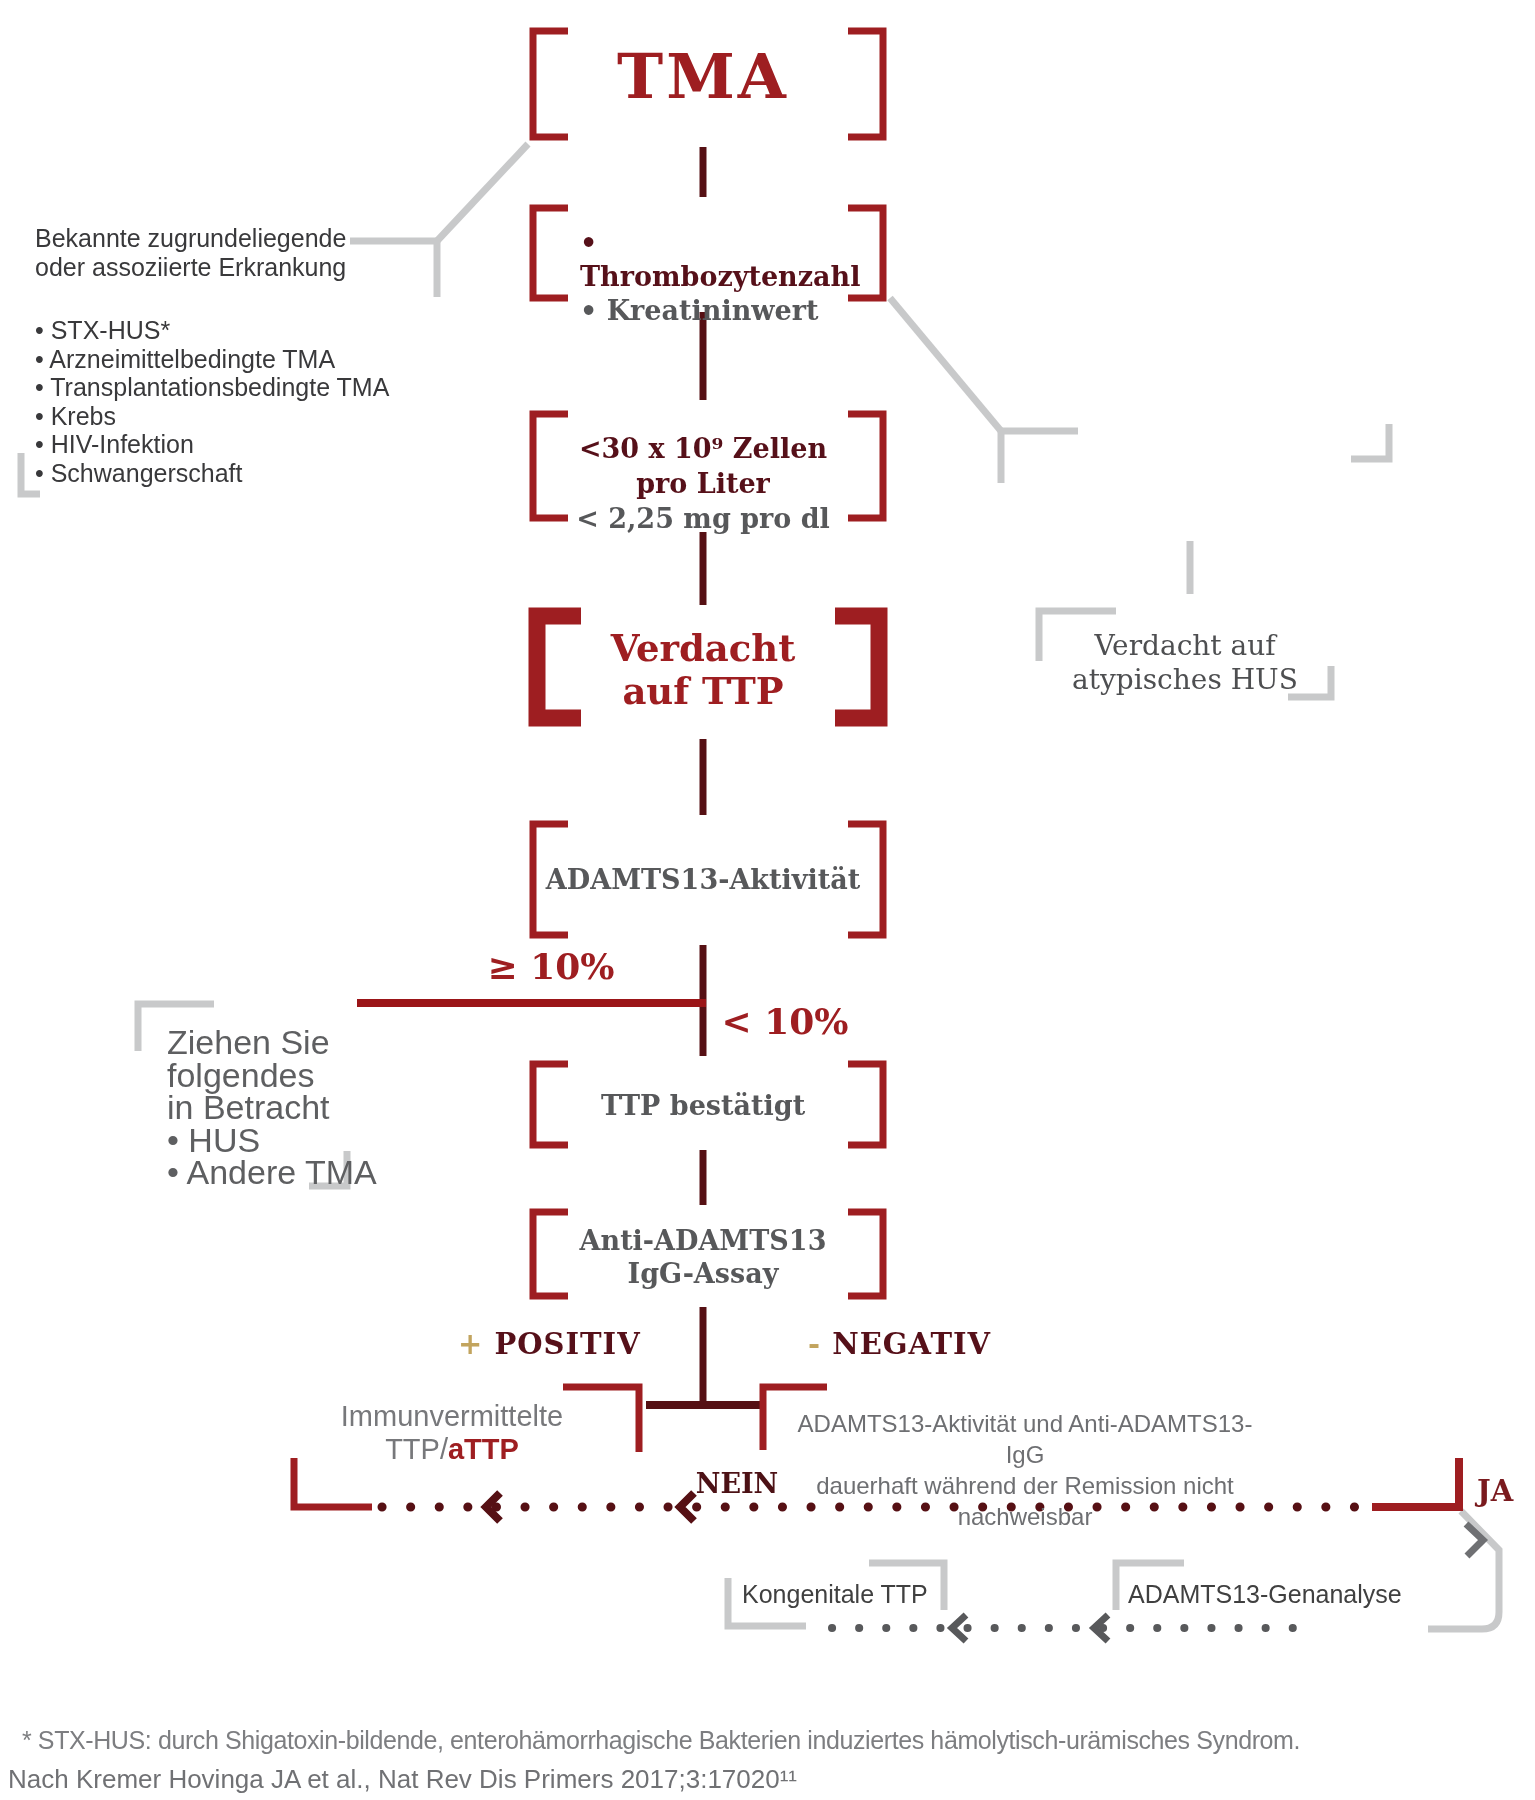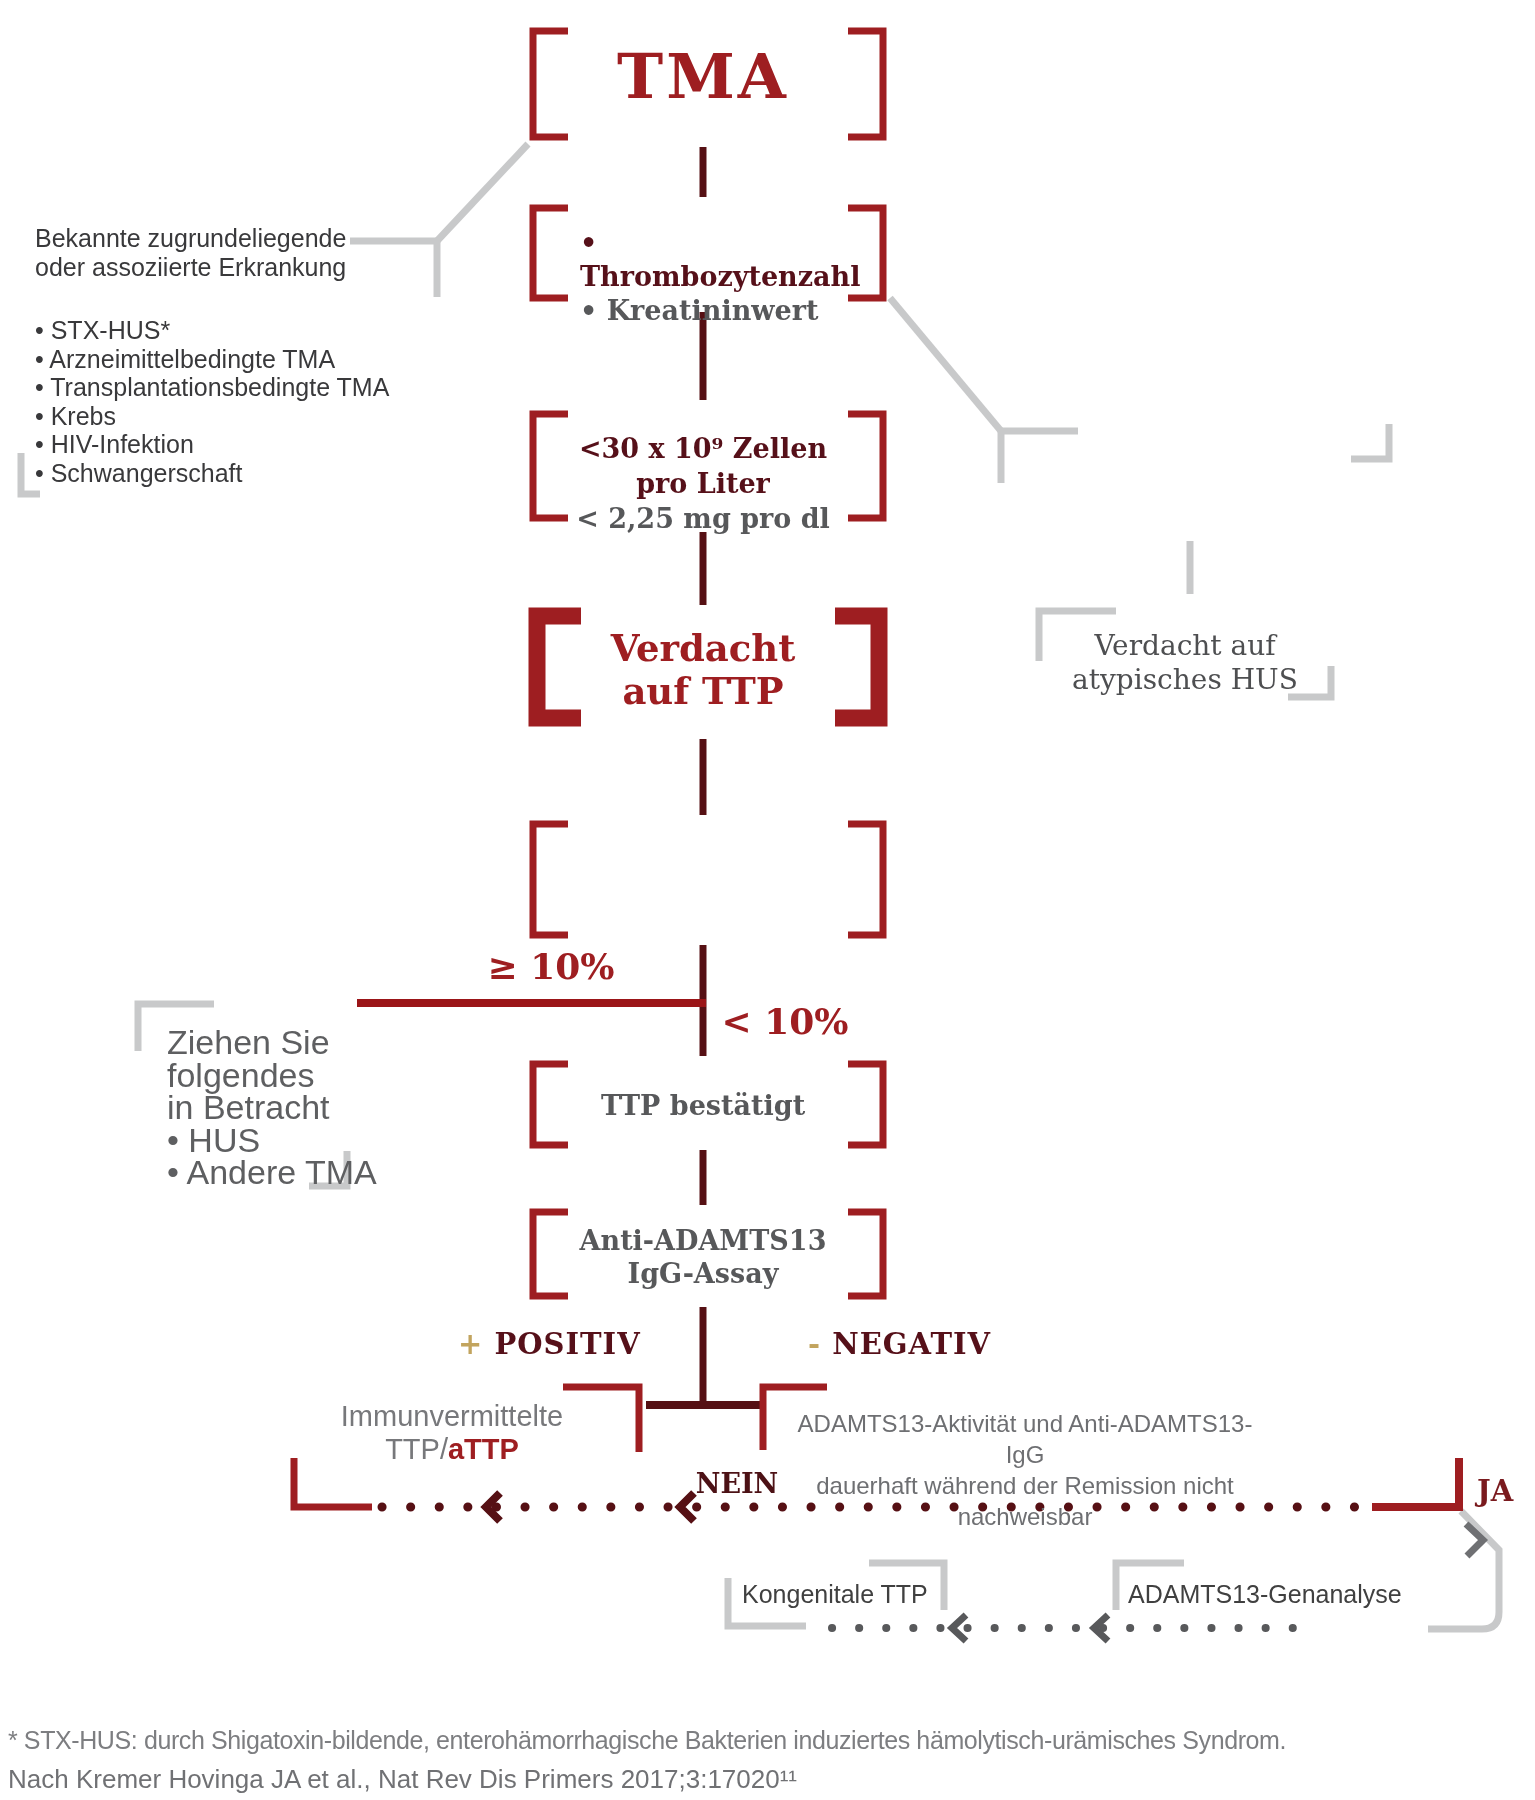--- a/index.html
+++ b/index.html
@@ -22,21 +22,21 @@
   .consider{font-size:34px;line-height:32.5px;color:#5E5F61;}
   .ahus{font-size:28px;line-height:34px;color:#4E4F51;}
   .posneg{font-size:29px;letter-spacing:1px;}
   .tan{color:#C2A45E;}
   .immun{font-size:29px;line-height:33px;color:#77787B;}
   .immun .attp{color:#9E1E21;font-weight:700;}
   .remiss{font-size:24px;line-height:31px;color:#6E6F72;}
   .nein{font-size:27px;color:#4C1115;}
   .ja{font-size:29px;color:#7A1A1E;}
   .botlabel{font-size:25px;color:#404040;}
-  .foot1{font-size:25px;letter-spacing:-0.4px;color:#7D7E81;}
+  .foot1{font-size:25px;letter-spacing:-0.4px;color:#7D7E81;margin-left:14px;}
   .foot2{font-size:26px;color:#707174;margin-top:9px;}
 </style>
 </head>
 <body>
 
 <div class="canvas">
 
   <svg class="layer" width="1535" height="1800" viewBox="0 0 1535 1800">
 
     <g stroke="#C8C9CA" stroke-width="7" fill="none">
@@ -136,20 +136,21 @@
   <div class="abs ctr serifb bigttp" style="left:553px;top:627px;width:300px;">
     <div>Verdacht</div>
     <div>auf TTP</div>
   </div>
 
   <div class="abs ctr serifr ahus" style="left:1035px;top:629px;width:300px;">
     <div>Verdacht auf</div>
     <div>atypisches HUS</div>
   </div>
 
+  <div class="abs ctr serifb boxline grayserif" style="left:523px;top:862px;width:360px;">ADAMTS13-Aktivität</div>
 
   <div class="abs ctr serifb pct" style="left:466px;top:945px;width:170px;">≥ 10%</div>
   <div class="abs ctr serifb pct" style="left:700px;top:1000px;width:170px;">&lt; 10%</div>
 
   <div class="abs sans consider" style="left:167px;top:1026px;width:230px;">
     <div>Ziehen Sie</div>
     <div>folgendes</div>
     <div>in Betracht</div>
     <div>• HUS</div>
     <div>• Andere TMA</div>

